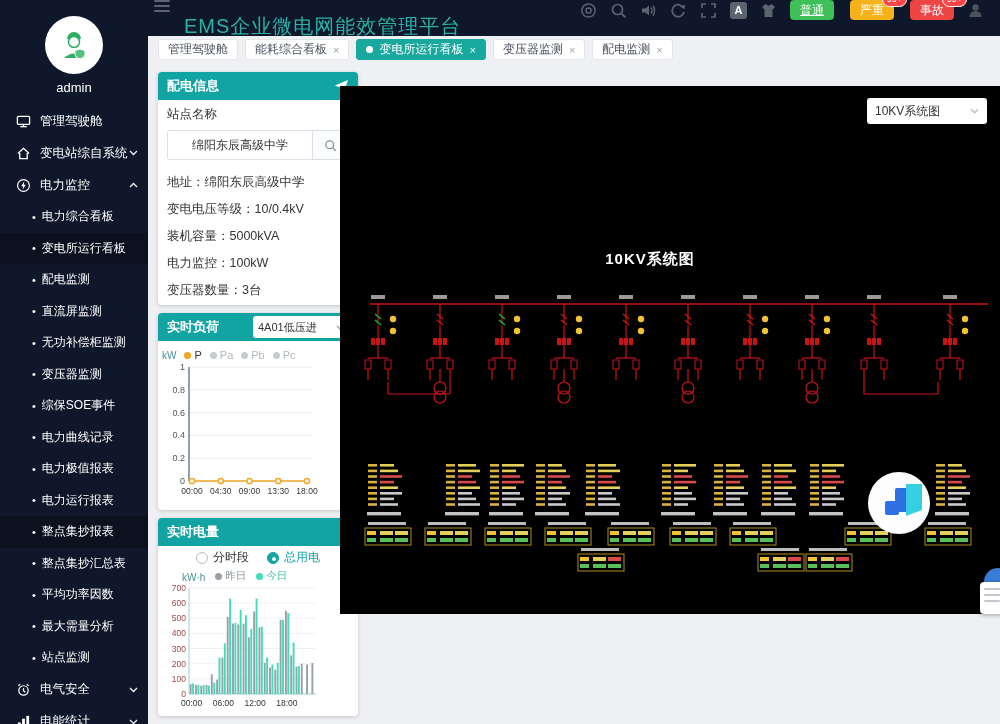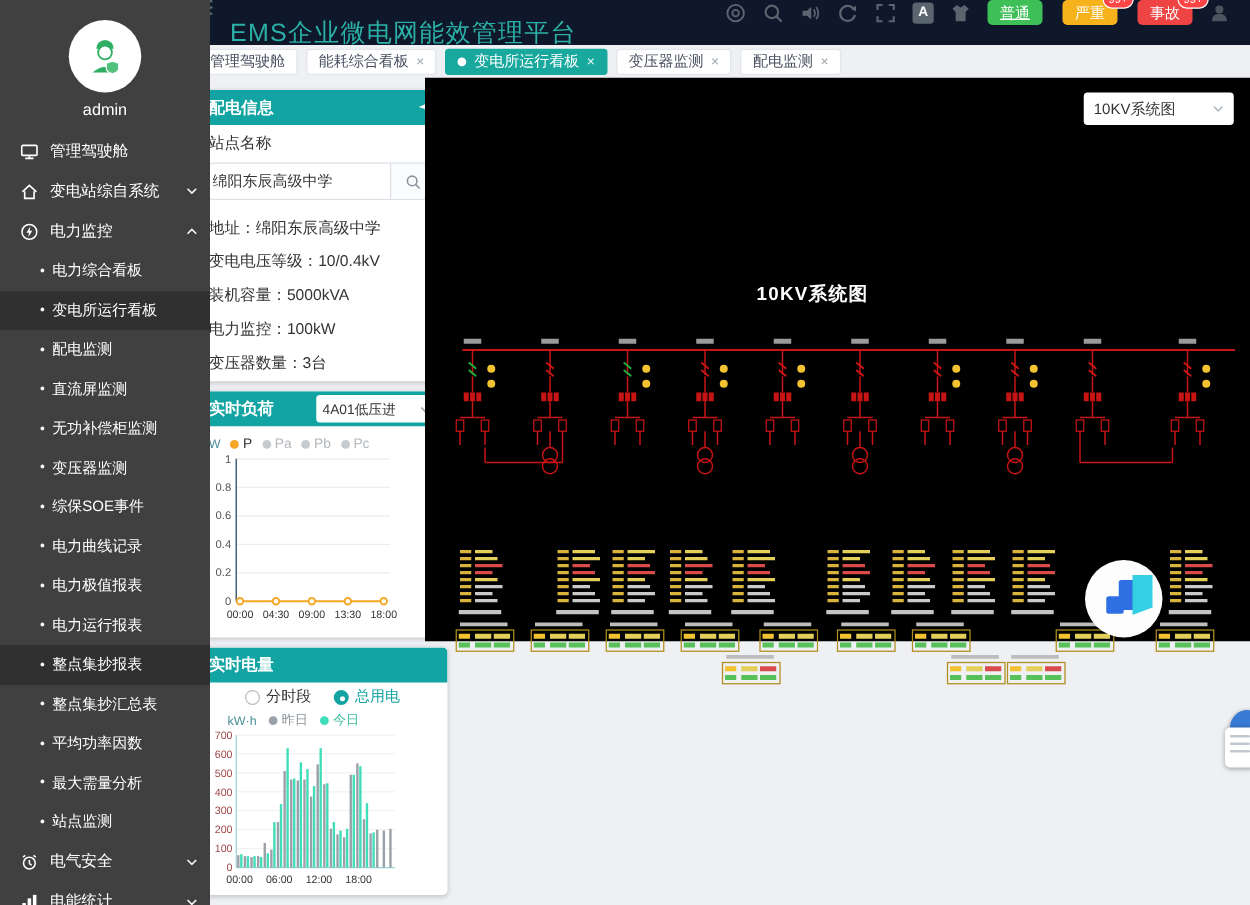--- a/index.html
+++ b/index.html
@@ -1,21 +1,21 @@
 <!DOCTYPE html>
 <html><head>
 <meta charset="utf-8">
 <style>
   *{box-sizing:border-box}
   html,body{margin:0;padding:0}
   body{width:1000px;height:724px;position:relative;overflow:hidden;
        font-family:"Liberation Sans","DejaVu Sans",sans-serif;background:#eef0f3;}
 
   
-  .sidebar{position:absolute;left:0;top:0;width:168px;height:724px;background:#404040;color:#fff;z-index:6;overflow:hidden}
+  .sidebar{position:absolute;left:0;top:0;width:148px;height:724px;background:#0f172a;color:#fff;z-index:6;overflow:hidden}
   .avatar{width:58px;height:58px;border-radius:50%;background:#fff;margin:16px auto 6px;display:flex;align-items:center;justify-content:center}
   .username{text-align:center;font-size:13px;margin-bottom:10px;color:#fff}
   .menu{font-size:12.5px}
   .m-item{height:32px;display:flex;align-items:center;padding:0 10px 0 16px;cursor:pointer;white-space:nowrap}
   .m-item .mi{width:15px;height:15px;margin-right:9px;flex:none;display:flex;align-items:center}
   .m-item .chev{margin-left:auto;opacity:.95;display:flex}
   .m-sub{height:31.5px;display:flex;align-items:center;padding-left:32px;font-size:12px;cursor:pointer;white-space:nowrap}
   .m-sub .blt{margin-right:6px;font-size:11px}
   .sel{background:rgba(0,0,0,.24)}
 
@@ -43,40 +43,40 @@
   
   .content{position:absolute;left:148px;top:62px;width:852px;height:662px}
   .card{position:absolute;left:10px;width:200px;background:#fff;border-radius:4px;box-shadow:0 1px 4px rgba(0,0,0,.18);overflow:hidden}
   .card-head{height:28px;background:#12a3a3;color:#fff;display:flex;align-items:center;padding:0 9px;font-size:13px;font-weight:bold}
   #card-info{top:10px;height:233px}
   #card-load{top:251px;height:197px}
   #card-energy{top:456px;height:198px}
   .card-body{padding:4px 9px 0 9px}
   .f-label{font-size:12.5px;color:#333;margin:2px 0 7px}
   .search-row{display:flex;border:1px solid #dcdfe6;border-radius:3px;height:30px;overflow:hidden;margin-bottom:9px}
-  .search-row input{flex:1;border:0;outline:none;font-size:12px;color:#333;text-align:left;min-width:0;font-family:Liberation Serif, serif}
+  .search-row input{flex:1;border:0;outline:none;font-size:12px;color:#333;text-align:center;min-width:0;font-family:Liberation Serif, serif}
   .search-btn{width:36px;border-left:1px solid #dcdfe6;background:#fbfcfd;display:flex;align-items:center;justify-content:center;cursor:pointer}
   .info-row{font-size:12.5px;color:#333;line-height:27px;white-space:nowrap}
 
   .head-select{margin-left:auto;background:#fff;border-radius:3px;height:22px;width:96px;display:flex;align-items:center;justify-content:space-between;padding:0 5px;color:#333;font-size:11px;font-weight:normal;cursor:pointer;overflow:hidden;white-space:nowrap}
   .legend-row{display:flex;align-items:center;gap:8px;font-size:11px;color:#333;padding:8px 2px 0 4px}
   .lg{display:flex;align-items:center;gap:3px;cursor:pointer}
   .lg .d{width:7px;height:7px;border-radius:50%}
   .lg.off{color:#b3b8bd}
   .unit{font-size:10px;color:#4b8f98}
   .radio-row{display:flex;align-items:center;justify-content:center;gap:18px;font-size:12px;color:#333;padding-top:3px}
   .radio{display:flex;align-items:center;gap:5px;cursor:pointer}
   .rdot{width:12px;height:12px;border-radius:50%;border:1px solid #b8bdc4;position:relative;background:#fff}
   .radio.on .rdot{border-color:#12a3a3;background:#12a3a3}
   .radio.on .rdot::after{content:"";position:absolute;left:4px;top:4px;width:4px;height:4px;border-radius:50%;background:#fff}
   .radio.on{color:#12a3a3}
   .legend2{display:flex;align-items:flex-end;gap:10px;font-size:10.5px;color:#666;padding:3px 2px 0 24px}
 
   
-  .sld-panel{position:absolute;left:192px;top:0;width:660px;height:451px;background:#000}
+  .sld-panel{position:absolute;left:192px;top:24px;width:660px;height:528px;background:#000}
   .sld-select{position:absolute;right:13px;top:12px;width:120px;height:26px;background:#fff;border-radius:3px;display:flex;align-items:center;justify-content:space-between;padding:0 8px;font-size:12px;color:#333;cursor:pointer;z-index:3}
   .sld-title{position:absolute;left:0;right:40px;top:164px;text-align:center;color:#fff;font-size:15px;font-weight:bold;letter-spacing:1px;z-index:2}
   #sld{position:absolute;left:0;top:0}
 
   
   .helper{position:absolute;right:0;top:566px;width:30px;height:56px;z-index:8;cursor:pointer}
   .helper .hc{position:absolute;right:-12px;top:2px;width:28px;height:28px;border-radius:50%;background:#3a7bd5;box-shadow:0 1px 4px rgba(0,0,0,.4)}
   .helper .hcard{position:absolute;right:-4px;top:16px;width:24px;height:32px;background:#fff;border-radius:4px;box-shadow:0 1px 4px rgba(0,0,0,.35);padding:6px 4px;display:flex;flex-direction:column;gap:4px}
   .helper .hcard i{height:2px;background:#c4c9cf;border-radius:1px}
   .chev-svg{flex:none}

